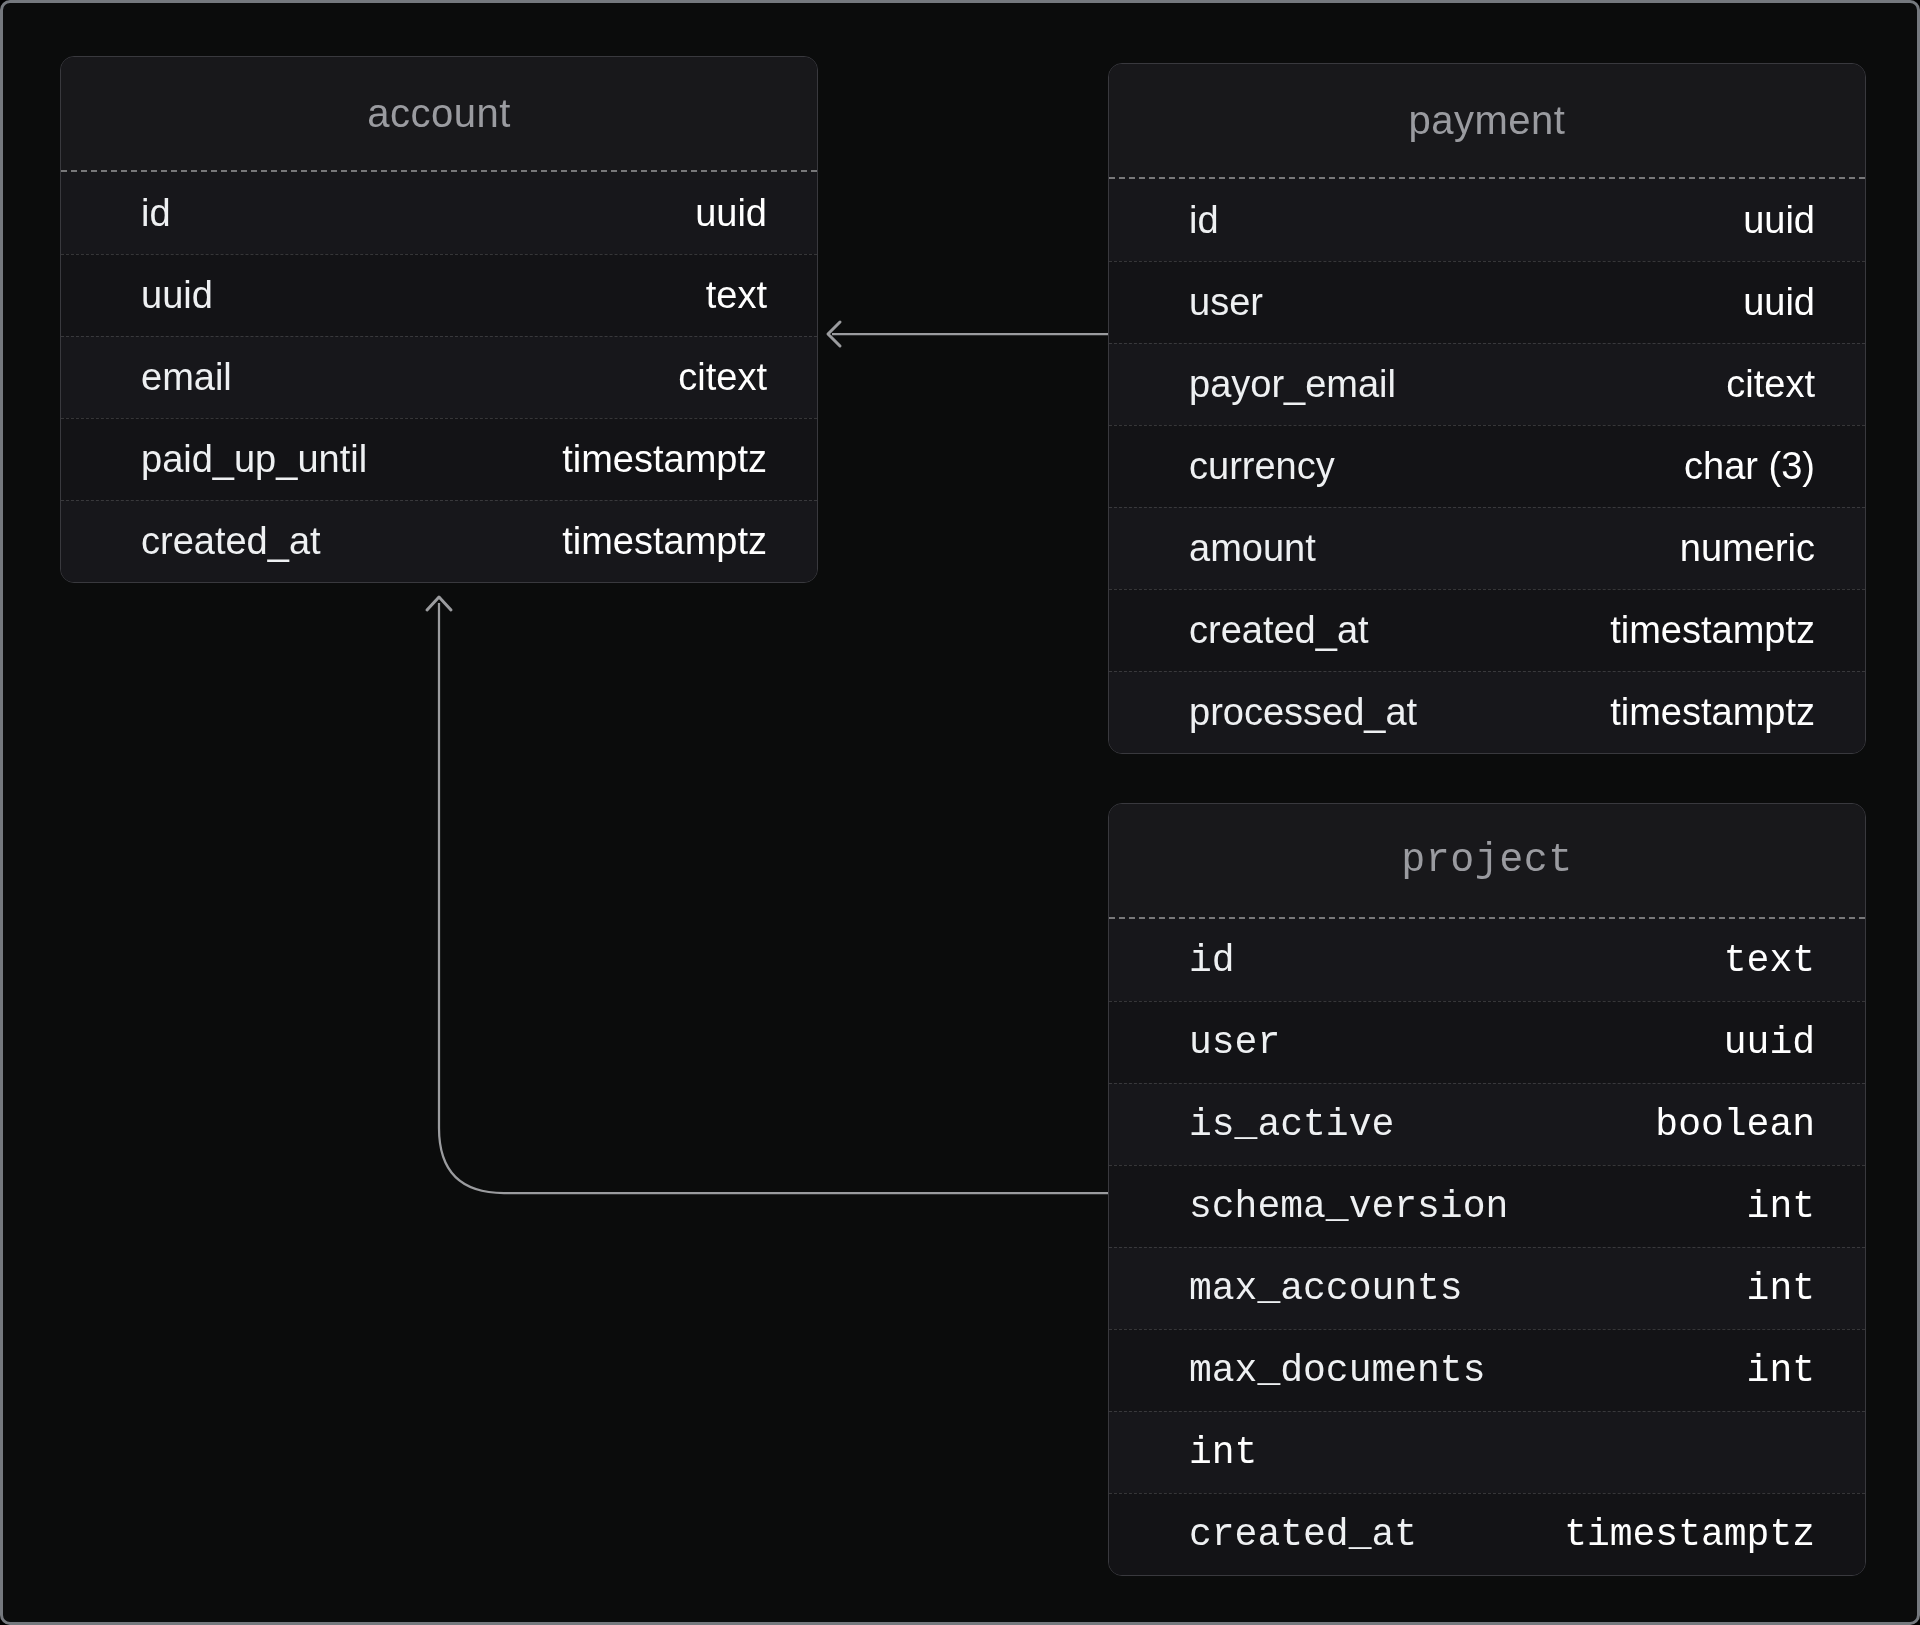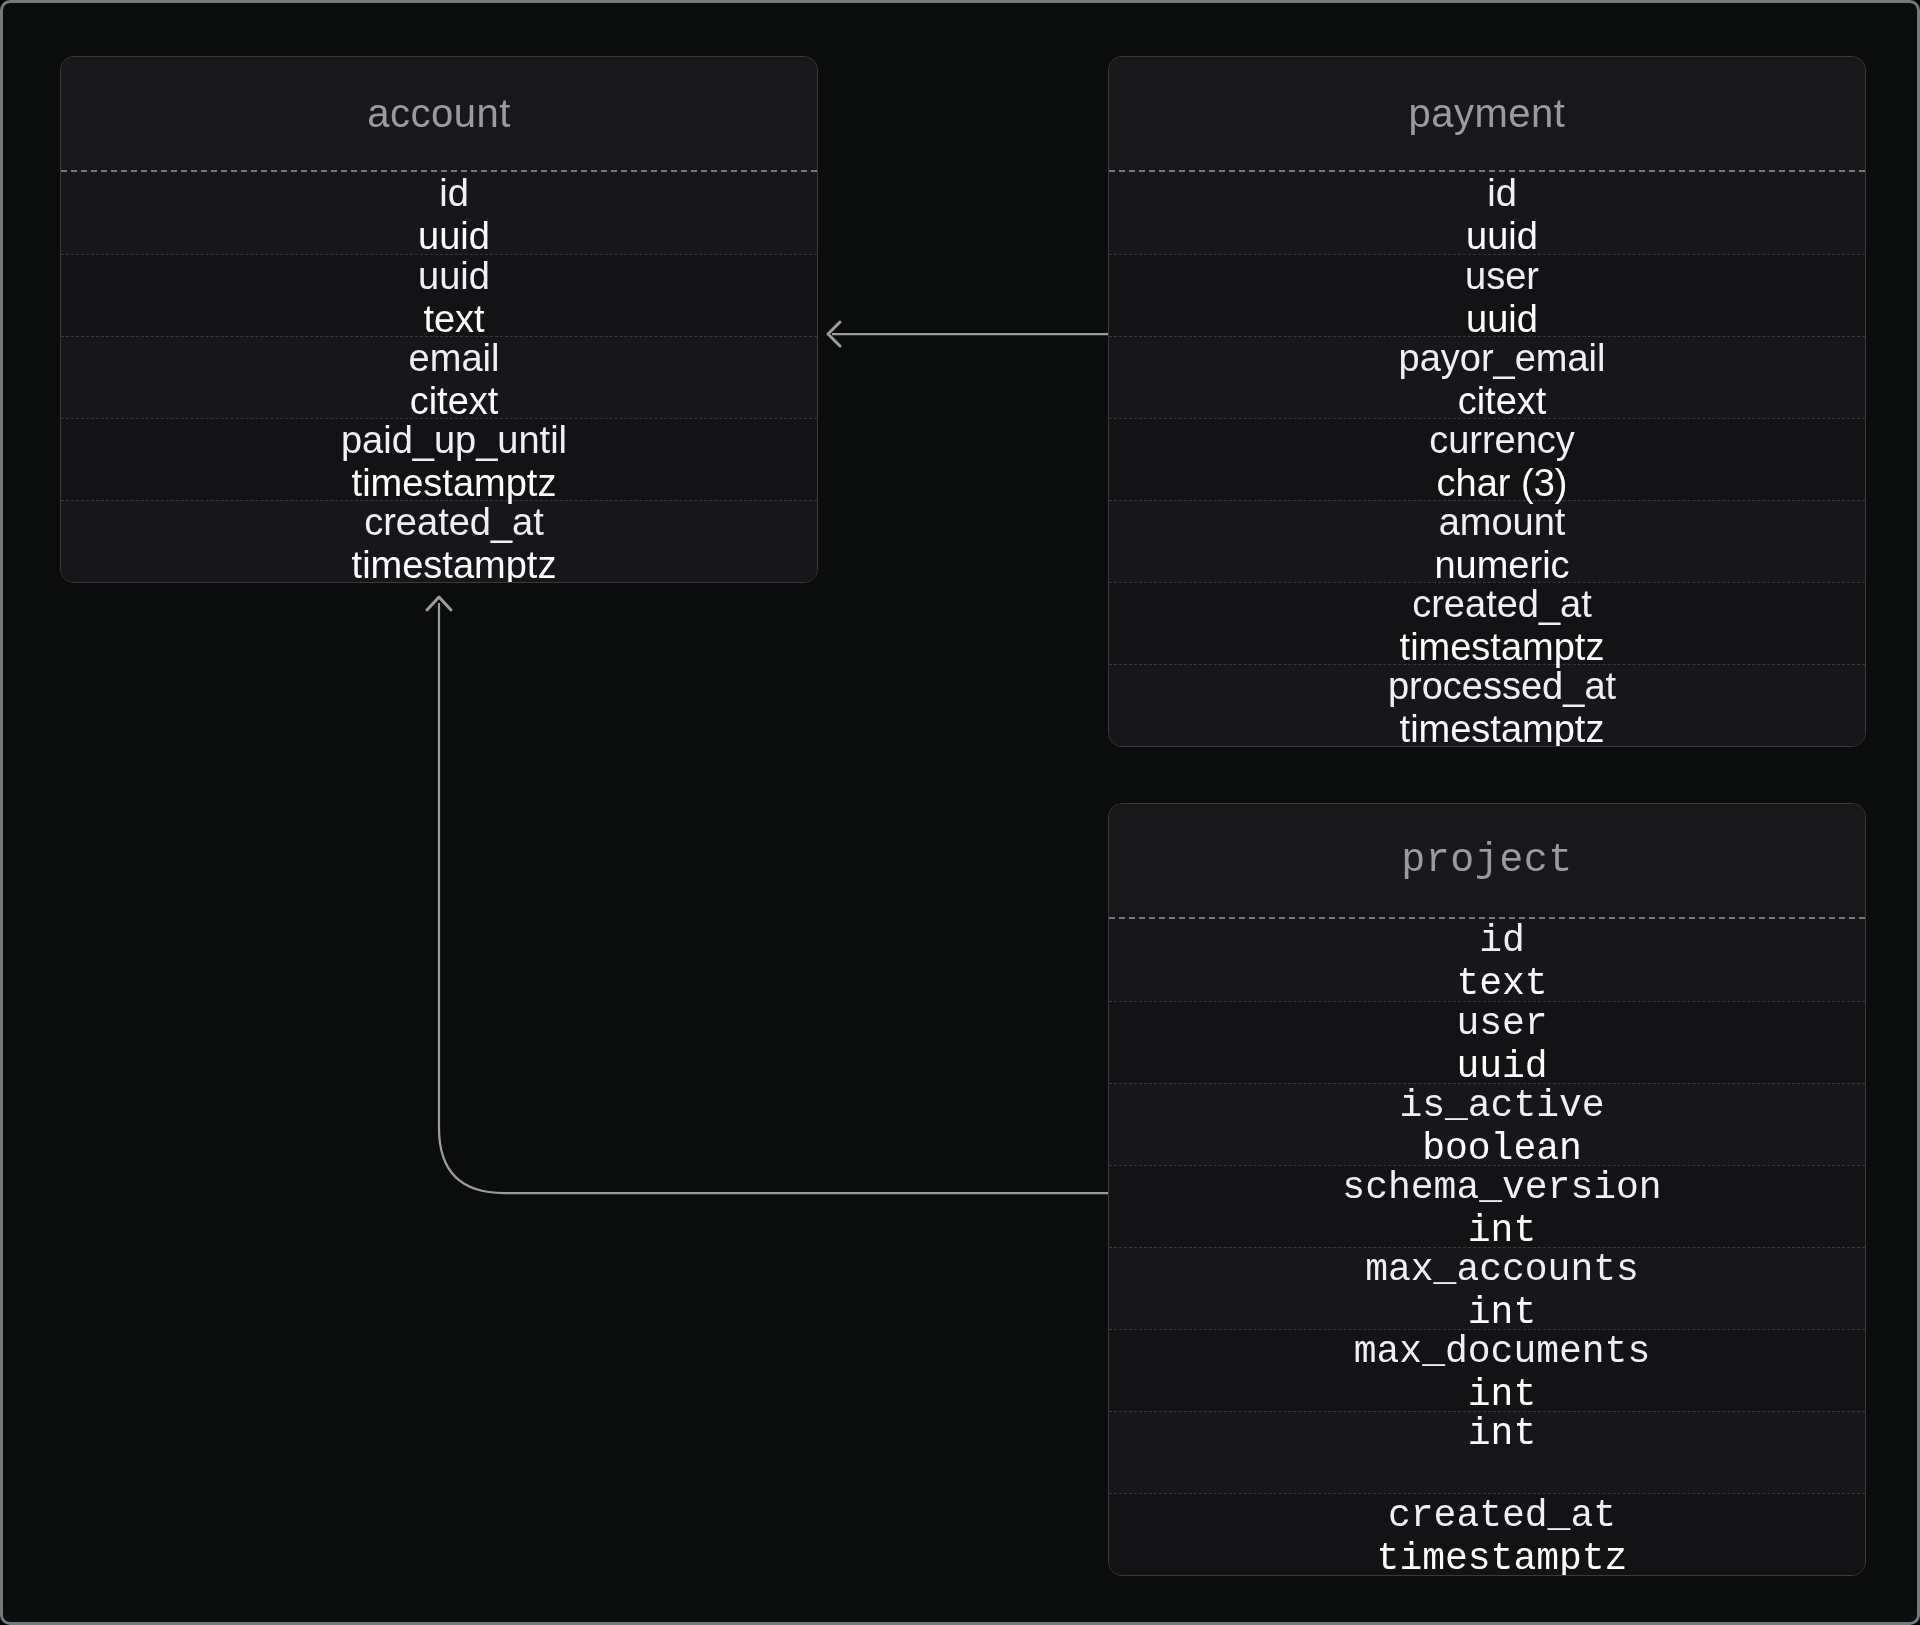--- a/index.html
+++ b/index.html
@@ -34,28 +34,27 @@
   }
   .thead span{
     font-size:40px;color:#9a9ba0;letter-spacing:0.5px;
   }
   .row{
     height:82px;
     display:flex;align-items:center;justify-content:space-between;
     padding:0 50px 0 80px;
     box-sizing:border-box;
     background:#131316;
-    flex-direction:column;
   }
   .row + .row{border-top:1px dashed rgba(255,255,255,0.15);}
   .table > .row:nth-child(even){background:#17171b;}
   .colname{font-size:38px;color:#eef0f2;}
   .coltype{font-size:38px;color:#ffffff;}
   #t-account{left:57px;top:53px;text-align:right;}
-  #t-payment{left:1105px;top:53px;}
+  #t-payment{left:1105px;top:60px;}
   #t-project{left:1105px;top:800px;font-family:Liberation Mono, monospace;}
 </style>
 </head>
 <body>
 
 <div class="frame">
 
   <svg class="connectors" viewBox="0 0 1920 1625">
     <g>
       <path d="M1105 331 H 829"></path>

